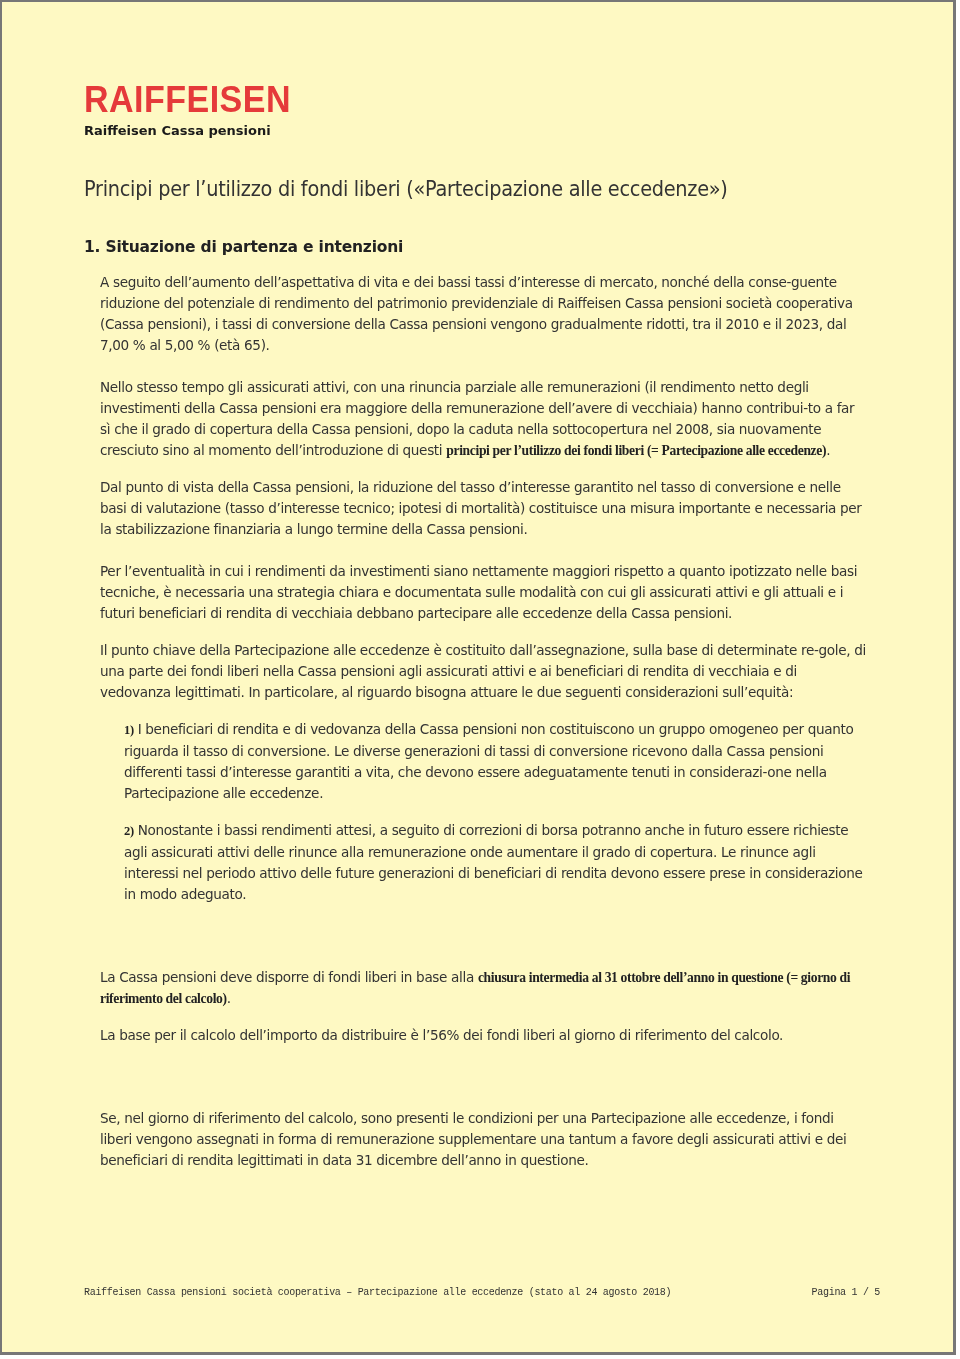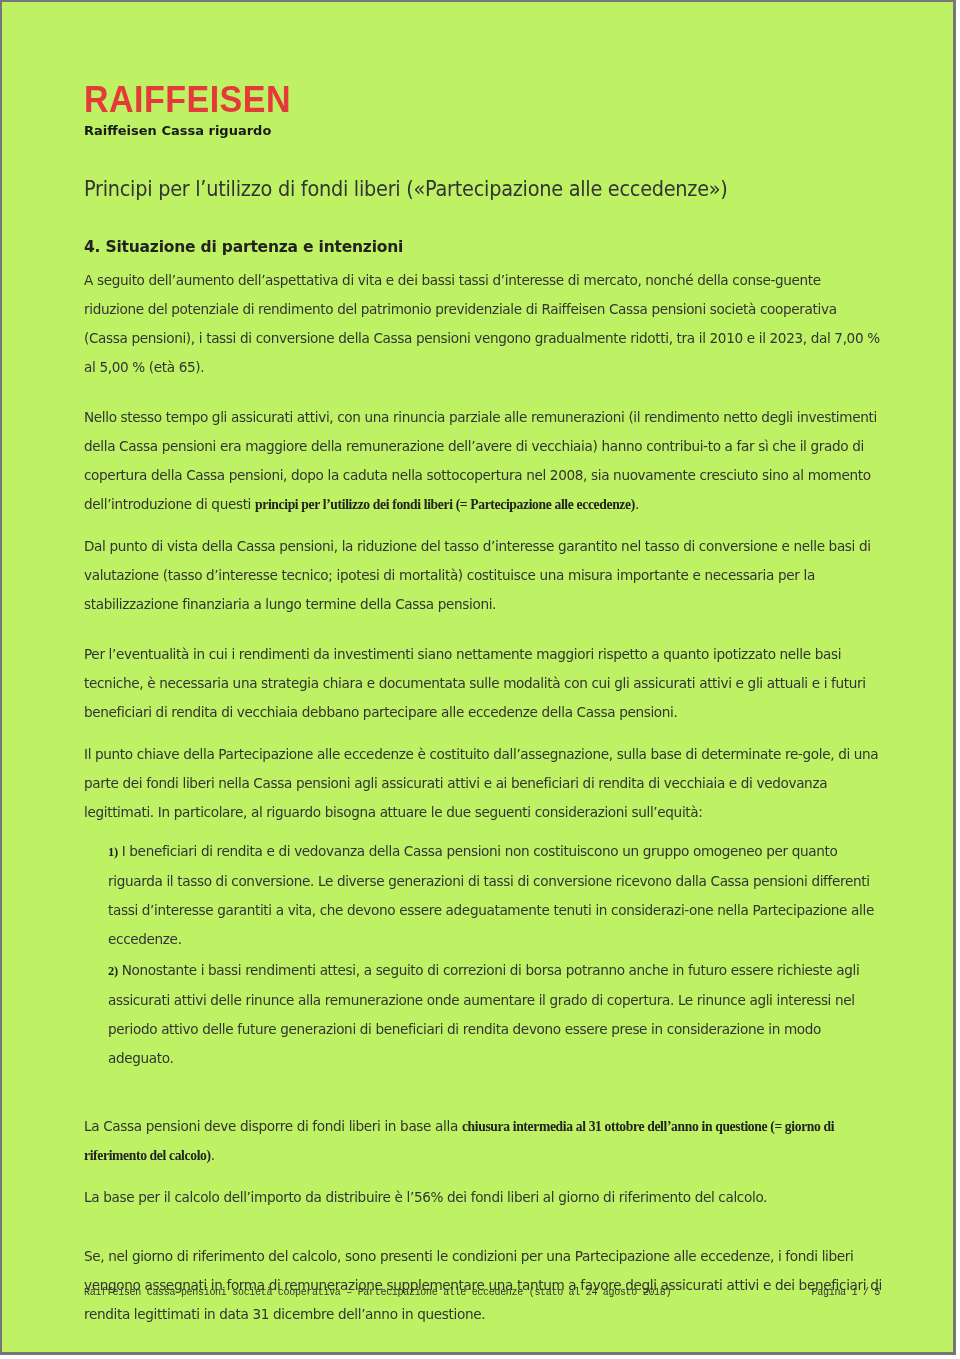--- a/index.html
+++ b/index.html
@@ -3,21 +3,21 @@
 <meta charset="utf-8">
 <style>
   html, body { margin: 0; padding: 0; background: #ffffff; }
   body { width: 960px; height: 1359px; position: relative; overflow: hidden; }
   .page {
     position: absolute; left: 0; top: 0;
     width: 956px; height: 1355px;
     border: 2px solid #777777;
     border-right-width: 3px; border-bottom-width: 3px;
     box-sizing: border-box;
-    background: #bef264;
+    background: #fef9c3;
     font-family: "DejaVu Sans", sans-serif;
     color: #2a2a2a;
   }
   .logo {
     position: absolute; left: 82px; top: 80px;
     font-family: "Liberation Sans", sans-serif;
     font-weight: bold; font-size: 37px; letter-spacing: 0.5px;
     color: #e53a3a; line-height: 36px;
     transform: scaleX(0.92); transform-origin: left top;
   }
@@ -34,48 +34,48 @@
     white-space: nowrap;
   }
   .content {
     position: absolute; left: 82px; top: 236px; width: 800px;
   }
   .h2 {
     font-size: 15.5px; font-weight: bold; color: #222;
     margin: 0 0 10px 0; letter-spacing: -0.2px;
   }
   p {
-    margin: 0; font-size: 13.6px; line-height: 29px; color: #333;
+    margin: 16px; font-size: 13.6px; line-height: 21px; color: #333;
     letter-spacing: -0.35px;
   }
   p.gap { margin-bottom: 21px; }
   p.gapsm { margin-bottom: 13px; }
   b { color: #222; font-family: Liberation Serif, serif; }
   .list { margin: 10px 0 9px 24px; }
   .list p b.num { font-size: 12.5px; }
   .section-gap { height: 30px; }
   .footer {
     position: absolute; left: 82px; top: 1285px; width: 796px;
     font-size: 10px; color: #333; letter-spacing: -0.3px;
     display: flex; justify-content: space-between; font-family: Liberation Mono, monospace;
   }
 </style>
 </head>
 <body>
 
 <div class="page">
 
   <div class="logo">RAIFFEISEN</div>
-  <div class="subbrand">Raiffeisen Cassa riguardo</div>
+  <div class="subbrand">Raiffeisen Cassa pensioni</div>
 
   <div class="doc-title">Principi per l’utilizzo di fondi liberi («Partecipazione alle eccedenze»)</div>
 
   <div class="content">
 
-    <div class="h2">4. Situazione di partenza e intenzioni</div>
+    <div class="h2">1. Situazione di partenza e intenzioni</div>
     <p class="gap">A seguito dell’aumento dell’aspettativa di vita e dei bassi tassi d’interesse di mercato, nonché della conse-guente riduzione del potenziale di rendimento del patrimonio previdenziale di Raiffeisen Cassa pensioni società cooperativa (Cassa pensioni), i tassi di conversione della Cassa pensioni vengono gradualmente ridotti, tra il 2010 e il 2023, dal 7,00 % al 5,00 % (età 65).</p>
     <p class="gapsm"><span>Nello stesso tempo gli assicurati attivi, con una rinuncia parziale alle remunerazioni (il rendimento netto degli investimenti della Cassa pensioni era maggiore della remunerazione dell’avere di vecchiaia) hanno contribui-to a far sì che il grado di copertura della Cassa pensioni, dopo la caduta nella sottocopertura nel 2008, sia nuovamente cresciuto sino al momento dell’introduzione di questi </span><b>principi per l’utilizzo dei fondi liberi (= Partecipazione alle eccedenze)</b><span>.</span></p>
     <p class="gap">Dal punto di vista della Cassa pensioni, la riduzione del tasso d’interesse garantito nel tasso di conversione e nelle basi di valutazione (tasso d’interesse tecnico; ipotesi di mortalità) costituisce una misura importante e necessaria per la stabilizzazione finanziaria a lungo termine della Cassa pensioni.</p>
     <p class="gapsm">Per l’eventualità in cui i rendimenti da investimenti siano nettamente maggiori rispetto a quanto ipotizzato nelle basi tecniche, è necessaria una strategia chiara e documentata sulle modalità con cui gli assicurati attivi e gli attuali e i futuri beneficiari di rendita di vecchiaia debbano partecipare alle eccedenze della Cassa pensioni.</p>
     <p>Il punto chiave della Partecipazione alle eccedenze è costituito dall’assegnazione, sulla base di determinate re-gole, di una parte dei fondi liberi nella Cassa pensioni agli assicurati attivi e ai beneficiari di rendita di vecchiaia e di vedovanza legittimati. In particolare, al riguardo bisogna attuare le due seguenti considerazioni sull’equità:</p>
 
     <div class="list">
       <p style="margin-bottom:2px"><b class="num">1)</b> <span>I beneficiari di rendita e di vedovanza della Cassa pensioni non costituiscono un gruppo omogeneo per quanto riguarda il tasso di conversione. Le diverse generazioni di tassi di conversione ricevono dalla Cassa pensioni differenti tassi d’interesse garantiti a vita, che devono essere adeguatamente tenuti in considerazi-one nella Partecipazione alle eccedenze.</span></p>
       <p><b class="num">2)</b> <span>Nonostante i bassi rendimenti attesi, a seguito di correzioni di borsa potranno anche in futuro essere richieste agli assicurati attivi delle rinunce alla remunerazione onde aumentare il grado di copertura. Le rinunce agli interessi nel periodo attivo delle future generazioni di beneficiari di rendita devono essere prese in considerazione in modo adeguato.</span></p>
     </div>

